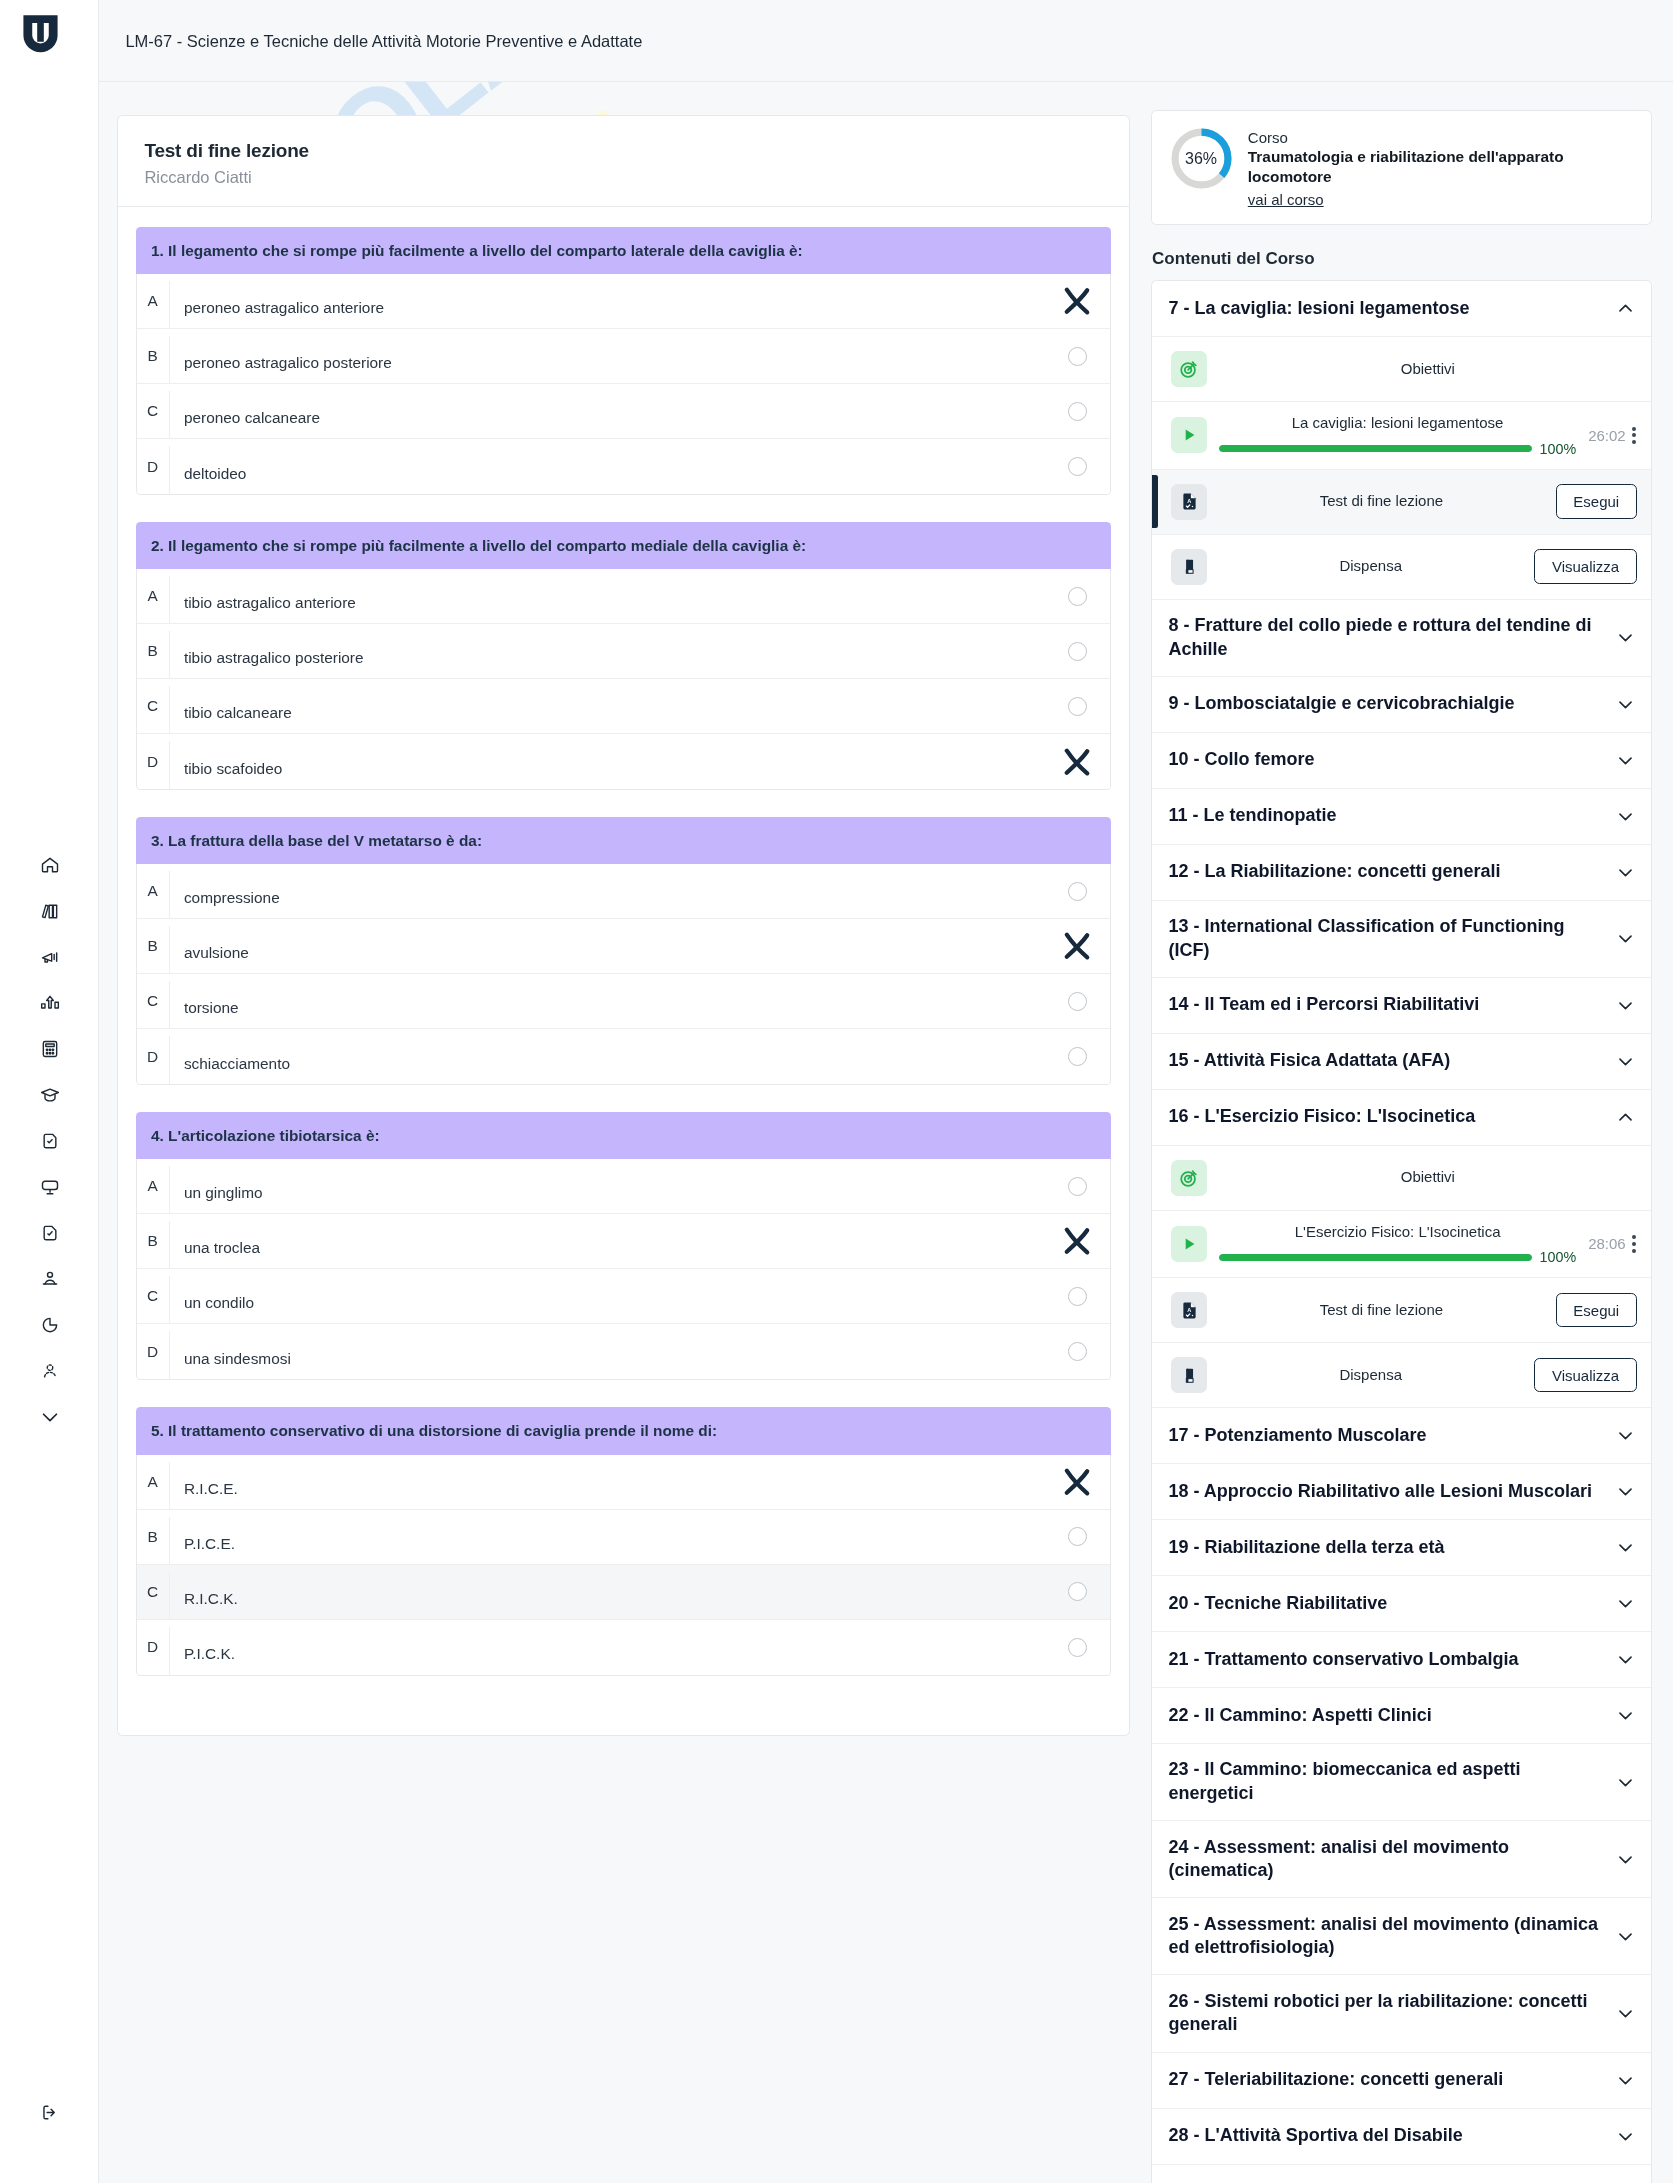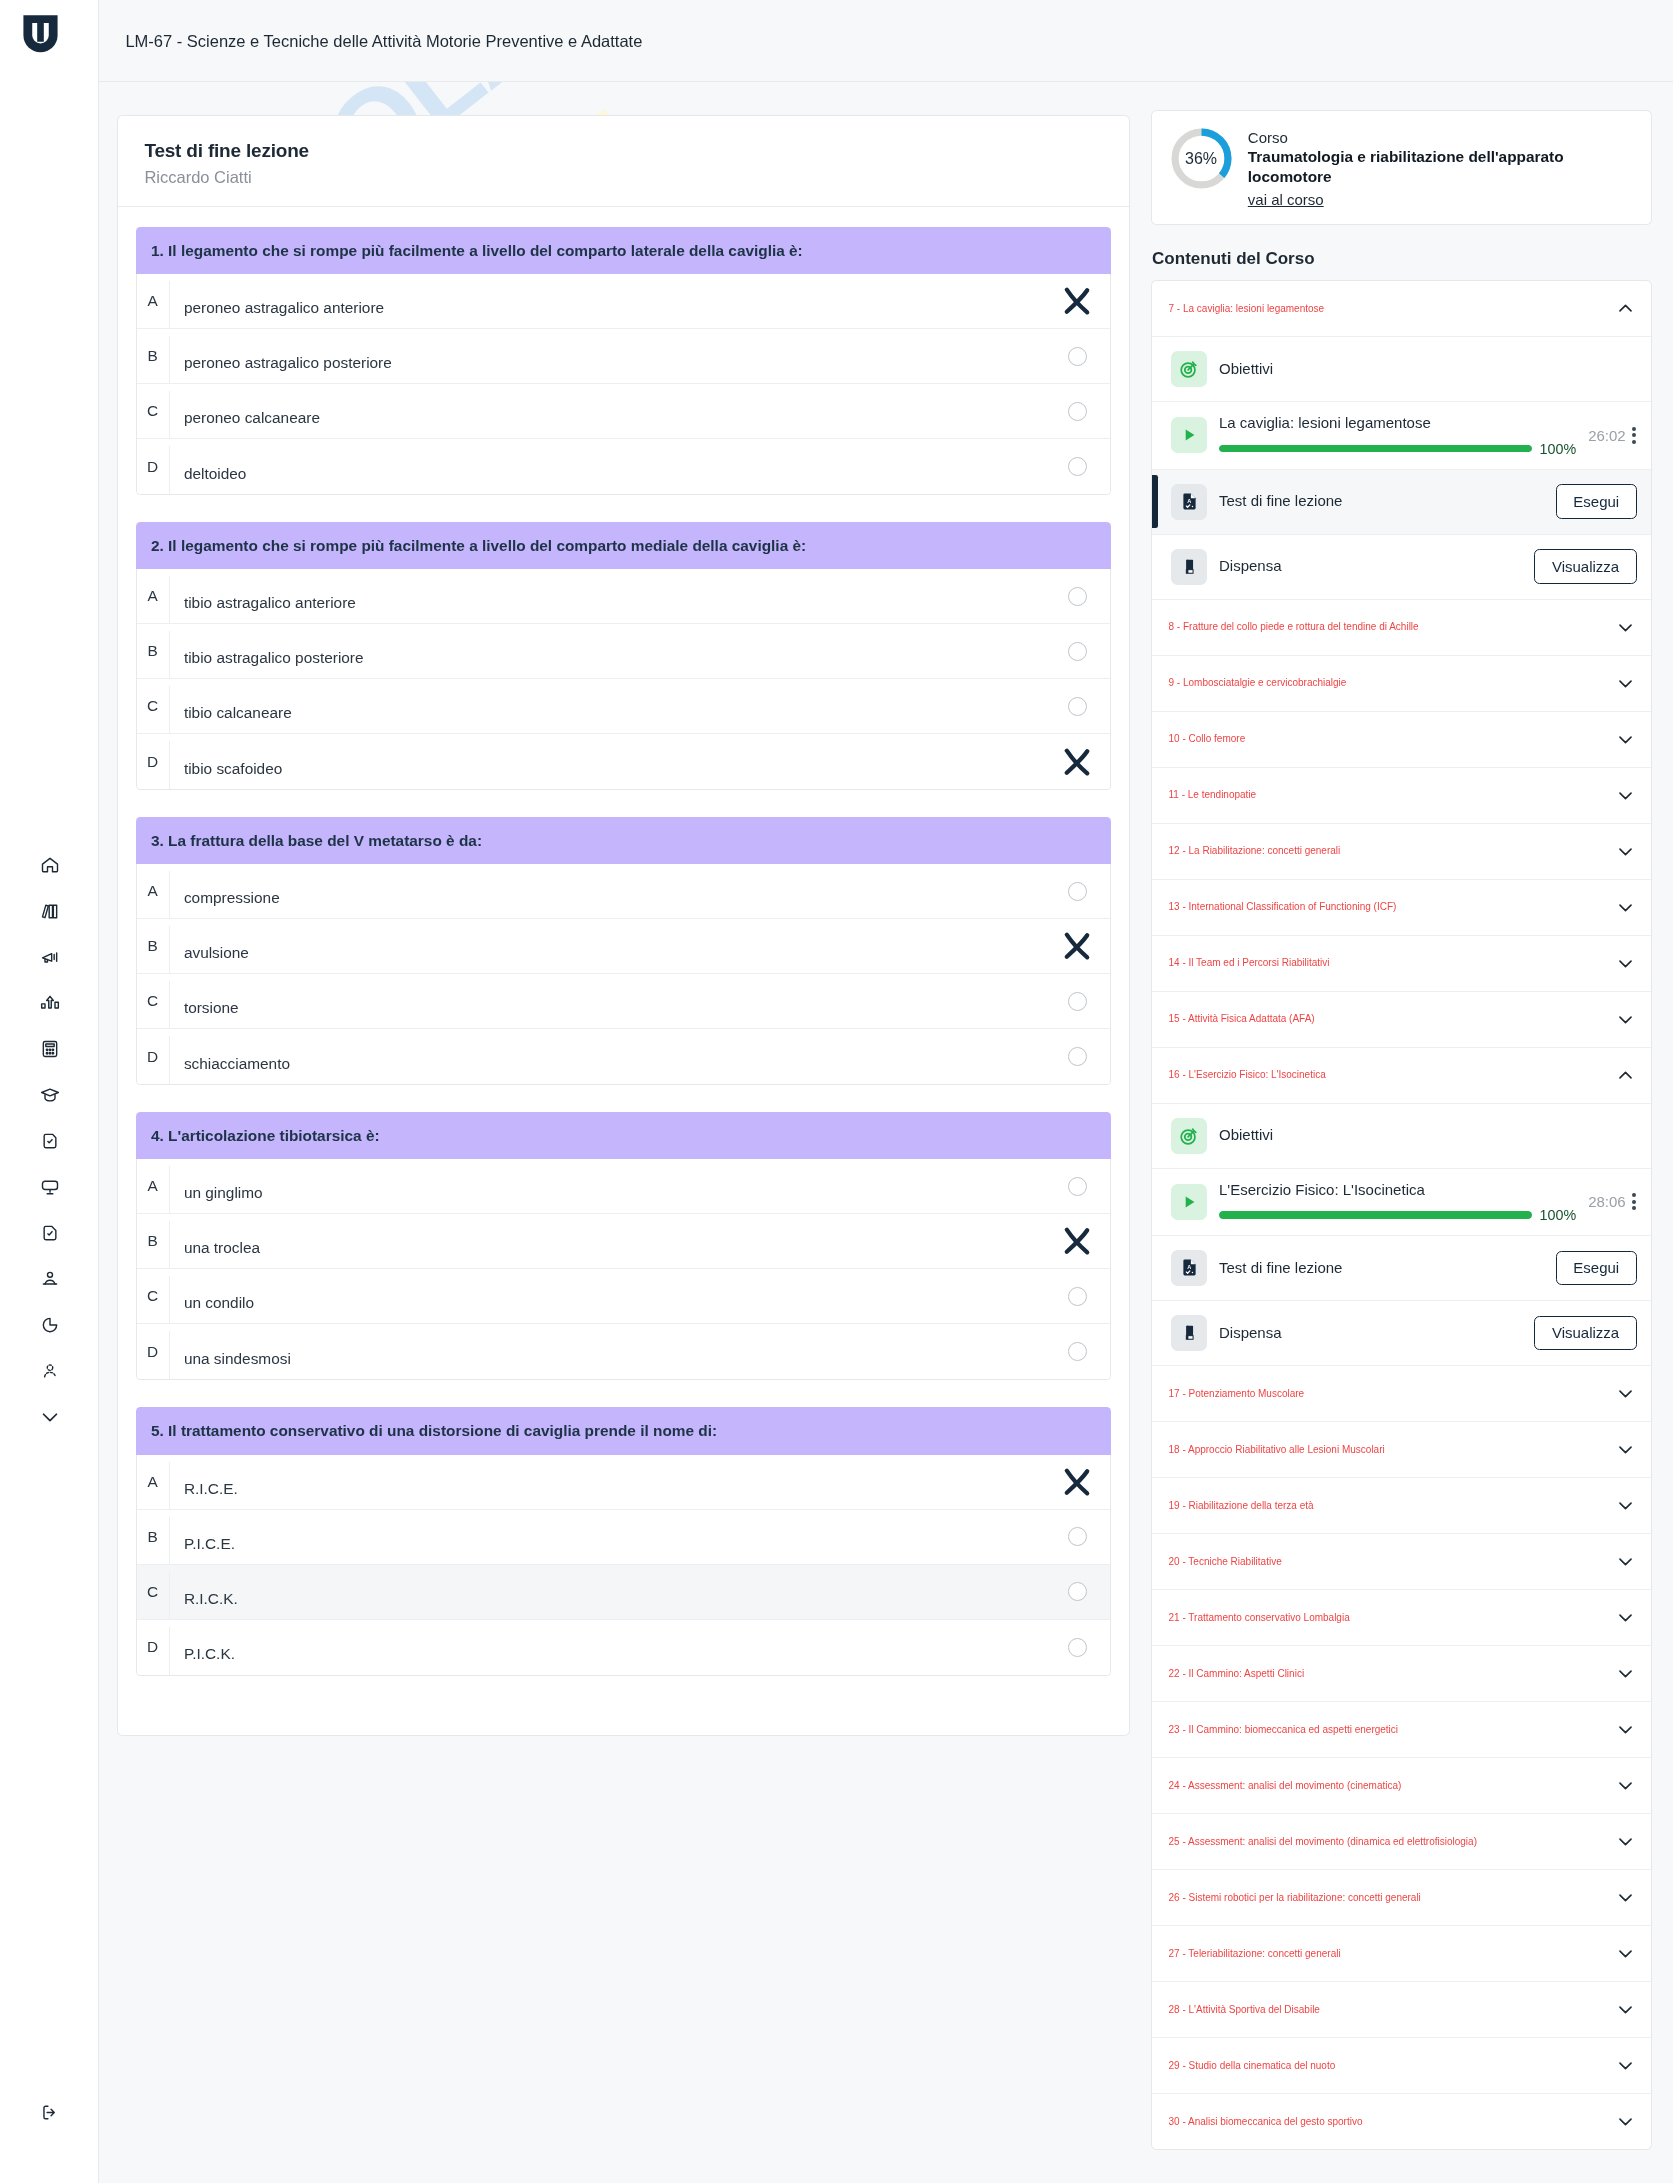--- a/index.html
+++ b/index.html
@@ -133,40 +133,40 @@
 
   .toc { background: #fff; border: 0.6px solid #e5e7ea; border-radius: 5.5px; overflow: hidden; }
   .mod {
     border-bottom: 0.6px solid #eceef0;
   }
   .mod:last-child { border-bottom: none; }
   .mod-head {
     display: flex; align-items: center; gap: 8.8px;
     padding: 14.3px 14.3px 14.3px 16.5px; cursor: pointer; min-height: 55px;
   }
-  .mod-title { flex: 1 1 auto; font-size: 10px; color: #ef4444; font-weight: 400; line-height: 1.32; }
+  .mod-title { flex: 1 1 auto; font-size: 18px; color: #0f172a; font-weight: 700; line-height: 1.32; }
   .chev { flex: 0 0 22px; display: flex; align-items: center; justify-content: center; }
 
   .lesson {
     display: flex; align-items: center; gap: 12px;
     padding: 12px 14.3px 12px 19px; border-top: 0.6px solid #eceef0; min-height: 65px;
     background: #fff; cursor: pointer; position: relative;
   }
   .lesson.active { background: #f6f7f8; }
   .lesson.active::before {
     content: ""; position: absolute; left: 0; top: 5.5px; bottom: 5.5px; width: 6px;
     background: #14283c; border-radius: 0 2.2px 2.2px 0;
   }
   .les-icon {
     width: 36px; height: 36px; flex: 0 0 36px; border-radius: 6.6px;
     display: flex; align-items: center; justify-content: center;
   }
   .ic-green { background: #d9f3e0; }
   .ic-grey  { background: #e6e9ec; }
-  .les-body { flex: 1 1 auto; min-width: 0; }
+  .les-body { flex: 1 1 auto; min-width: 0; text-align: center; }
   .les-title { font-size: 15px; color: #1d2935; line-height: 1.25; }
   .prog-row { display: flex; align-items: center; gap: 7.7px; margin-top: 7.7px; }
   .prog-bar { flex: 1 1 auto; height: 7.2px; border-radius: 3.9px; background: #e3e6e9; overflow: hidden; }
   .prog-fill { height: 100%; background: #22b14c; border-radius: 3.9px; }
   .prog-pct { font-size: 14.3px; color: #14532d; flex: 0 0 auto; }
   .les-right { flex: 0 0 auto; display: flex; align-items: center; gap: 5.5px; }
   .les-dur { font-size: 15px; color: #9aa0a7; }
   .kebab { width: 5.5px; display: flex; flex-direction: column; gap: 2.8px; align-items: center; cursor: pointer; }
   .kebab i { width: 3.9px; height: 3.9px; border-radius: 50%; background: #3d4852; display: block; }
   .pill-btn {

